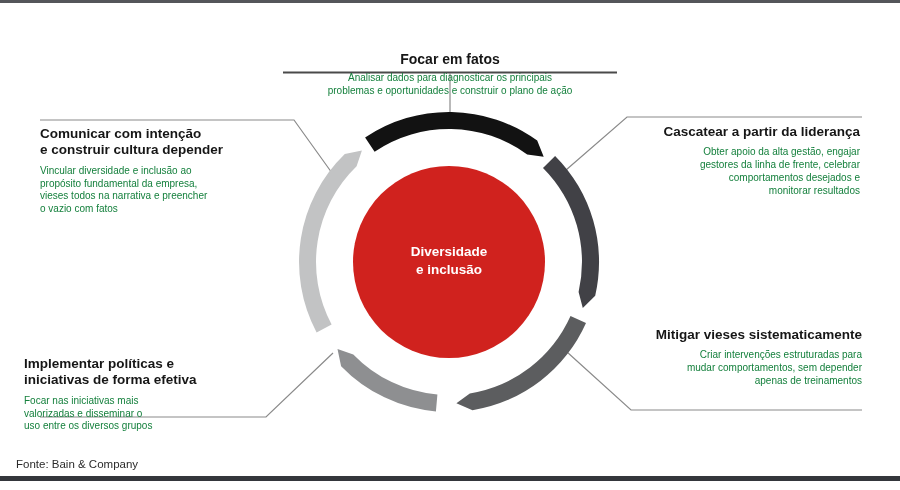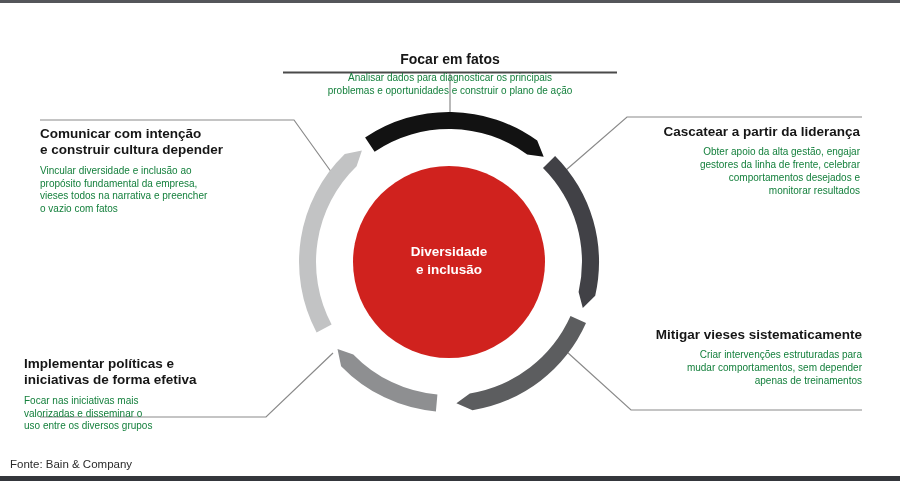--- a/index.html
+++ b/index.html
@@ -24,21 +24,21 @@
   .block-top .label-desc{margin-top:4px;}
   .block-top-left{left:40px;top:126px;width:270px;text-align:left;}
   .block-top-right{right:40px;top:124px;width:300px;text-align:right;}
   .block-bottom-left{left:24px;top:320px;width:250px;text-align:left;margin-top:36px;}
   .block-bottom-right{right:38px;top:327px;width:300px;text-align:right;}
   .center-label{
     position:absolute;left:349px;top:243px;width:200px;text-align:center;
     color:#ffffff;font-weight:bold;font-size:13.5px;line-height:1.33;white-space:pre-line;
   }
   .footer-source{
-    position:absolute;left:10px;top:458px;font-size:11.5px;color:#2b2b2b;
+    position:absolute;left:16px;top:458px;font-size:11.5px;color:#2b2b2b;
   }
 </style>
 </head>
 <body>
 
 <div class="page">
 
   <div class="bar-top"></div>
 
   <svg id="ring-svg" class="ring-svg" viewBox="0 0 900 490" xmlns="http://www.w3.org/2000/svg">

